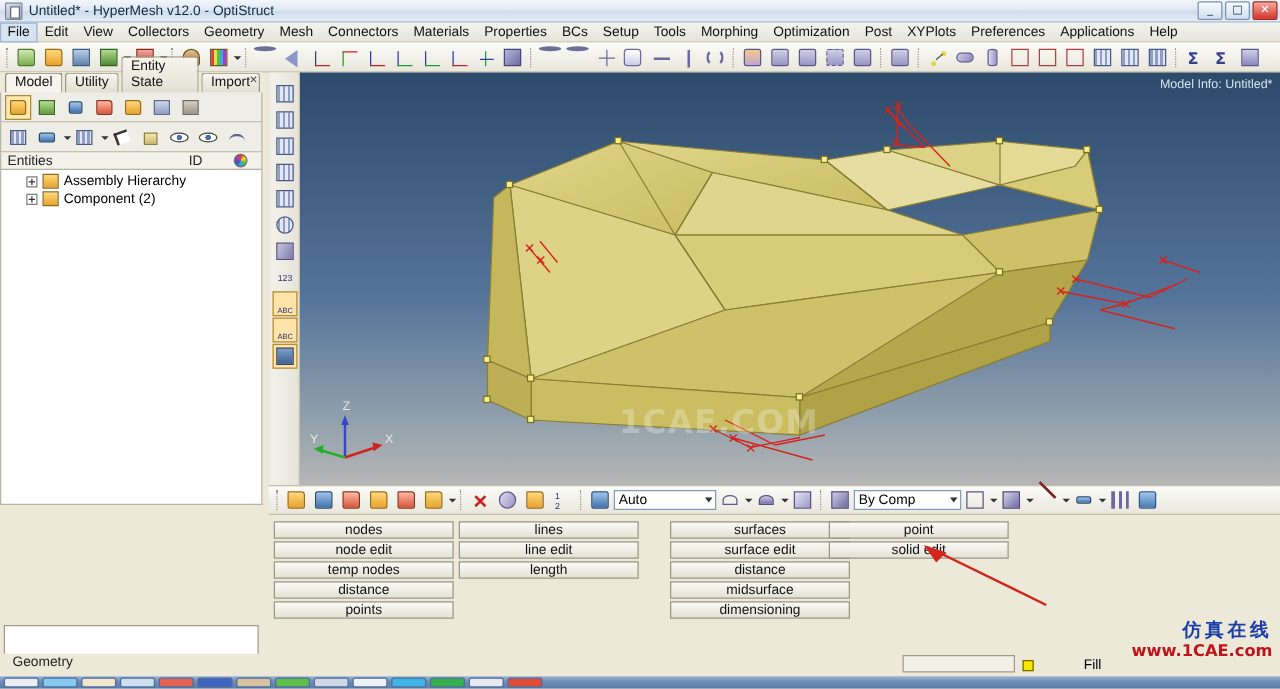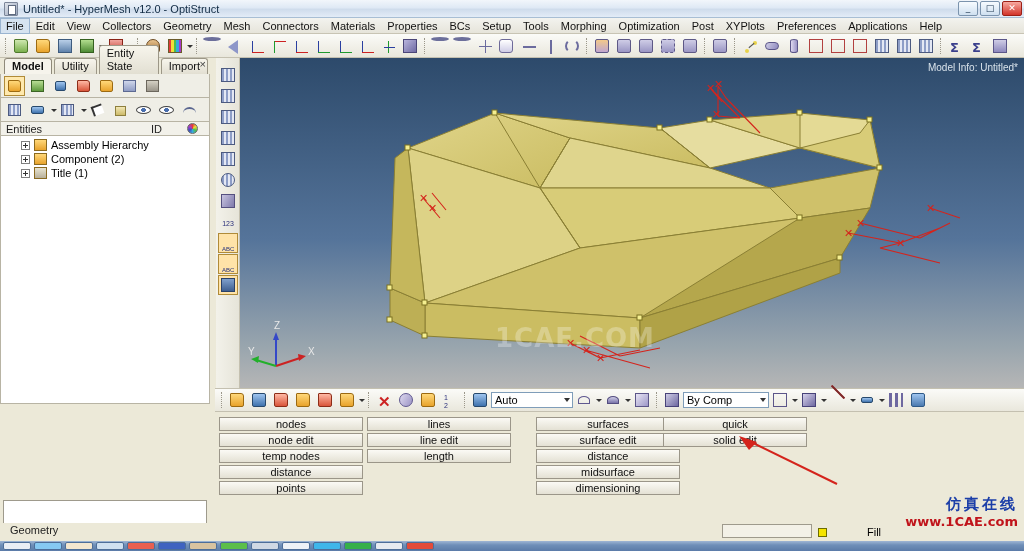--- a/index.html
+++ b/index.html
@@ -79,21 +79,21 @@
 
   
   .left-panel { position:absolute; left:0; top:58px; width:210px; bottom:18px; background:#ece9d8; }
   .tabstrip { height:16px; display:flex; align-items:flex-end; padding-left:4px; background:#ece9d8; position:relative;}
   .tab {
     font-size:11px; padding:1px 7px 1px 7px; margin-right:2px;
     border:1px solid #9c9787; border-bottom:none; border-radius:3px 3px 0 0;
     background:linear-gradient(to bottom,#f7f5ec,#e2dfd2);
     color:#111; line-height:13px;
   }
-  .tab.active { background:#f6f4ec; border-color:#8f8a7a;font-weight:bold; }
+  .tab.active { background:#f6f4ec; border-color:#8f8a7a; }
   .tab-x { position:absolute; right:4px; top:0px; font-size:11px; color:#444; }
 
   .panel-toolbar { height:24px; background:#efeee6; border:1px solid #b8b4a4; border-top:none; display:flex; align-items:center; padding-left:3px; }
   .ptbtn { width:21px; height:20px; margin-right:2px; position:relative; border:1px solid transparent;}
   .ptbtn.sel { border:1px solid #b08b38; background:#ffe9ae; }
 
   .tree-header {
     display:flex; height:14px; background:#f2f1ea; border:1px solid #b8b4a4; border-top:none;
     font-size:11px; align-items:center;
   }
@@ -452,25 +452,20 @@
     <div class="tree" id="tree">
         <div class="tree-row">
           <div class="expander"></div>
           <div class="tree-ic" style="background: linear-gradient(rgb(255, 216, 122), rgb(232, 163, 44)); border: 1px solid rgb(138, 106, 32);"></div>
           <span>Assembly Hierarchy</span>
         </div>
         <div class="tree-row">
           <div class="expander"></div>
           <div class="tree-ic" style="background: linear-gradient(rgb(255, 216, 122), rgb(232, 163, 44)); border: 1px solid rgb(138, 106, 32);"></div>
           <span>Component (2)</span>
-        </div>
-        <div class="tree-row">
-          <div class="expander"></div>
-          <div class="tree-ic" style="background: linear-gradient(rgb(232, 228, 208), rgb(184, 176, 154)); border: 1px solid rgb(138, 106, 32);"></div>
-          <span>Title (1)</span>
         </div>
       </div>
 
     <div class="lower-white"></div>
   </div>
 
   <div class="vtoolbar">
     <div class="vbtn">
         <div class="ic ic-mesh"></div>
       </div>
@@ -698,21 +693,21 @@
         <div class="cbtn">points</div>
       </div>
     <div class="cmd-col" id="col2" style="left:300px;width:144px;margin-left:21px;">
         <div class="cbtn">surfaces</div>
         <div class="cbtn">surface edit</div>
         <div class="cbtn">distance</div>
         <div class="cbtn">midsurface</div>
         <div class="cbtn">dimensioning</div>
       </div>
     <div class="cmd-col" id="col3" style="left:448px;width:144px;">
-        <div class="cbtn">quick</div>
+        <div class="cbtn">point</div>
         <div class="cbtn">solid edit</div>
       </div>
 
     <svg class="anno" style="left:510px;top:18px;" width="120" height="60" viewBox="0 0 120 60">
       <line x1="112" y1="52" x2="22" y2="8" stroke="#d4241c" stroke-width="2"></line>
       <polygon points="14,4 32,10 24,18" fill="#d4241c"></polygon>
     </svg>
   </div>
 
   <div class="statusbar">

